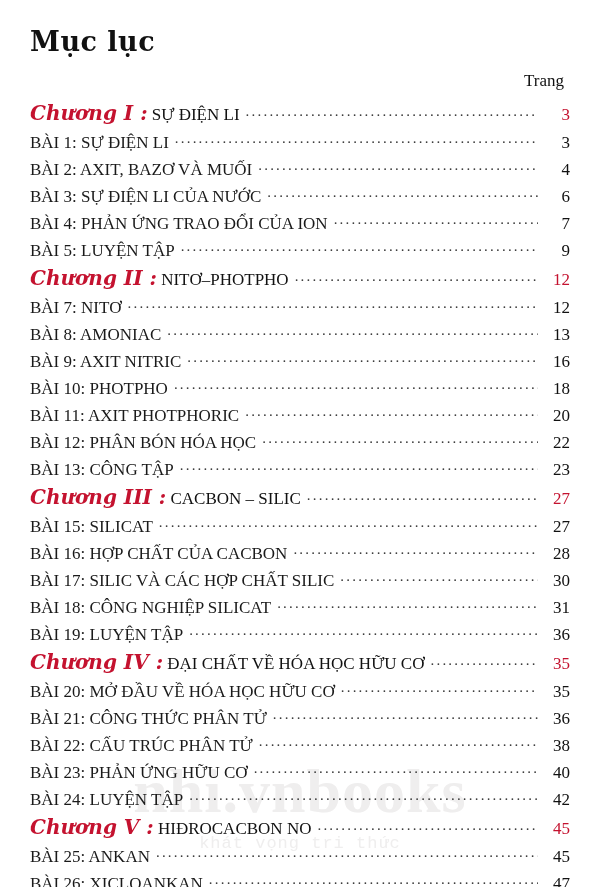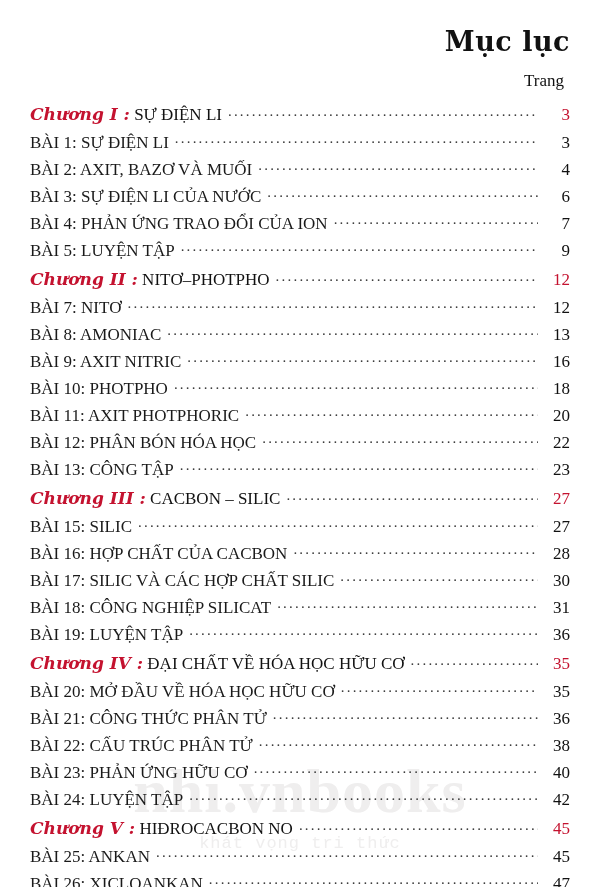--- a/index.html
+++ b/index.html
@@ -49,21 +49,21 @@
     letter-spacing: 1px;
     margin-top: 12px;
   }
 
   .content {
     position: relative;
     z-index: 1;
   }
 
   .doc-title {
-    text-align: right;
+    text-align: left;
     font-family: "DejaVu Serif", serif;
     font-size: 27px;
     font-weight: bold;
     letter-spacing: 0.5px;
     margin: 8px 0 14px 0;
     color: #111;
   }
 
   .page-col-header {
     text-align: right;
@@ -113,21 +113,21 @@
     padding-bottom: 4px;
   }
   .entry.chapter .label {
     margin-left: 0;
   }
   .chap-name {
     font-family: "DejaVu Serif", serif;
     font-style: italic;
     font-weight: bold;
     color: #c4122f;
-    font-size: 17px;
+    font-size: 20px;
   }
   .chap-rest {
     font-family: "Liberation Serif", serif;
     color: #111;
     font-size: 17px;
   }
   .entry.chapter .pagenum {
     color: #c4122f;
   }
 
@@ -222,21 +222,21 @@
           <span class="label">BÀI 13: CÔNG TẬP</span>
           <span class="dots"></span>
           <span class="pagenum">23</span>
         </div>
         <div class="entry chapter">
           <span class="label"><span class="chap-name">Chương III :</span> <span class="chap-rest">CACBON – SILIC</span></span>
           <span class="dots"></span>
           <span class="pagenum">27</span>
         </div>
         <div class="entry lesson">
-          <span class="label">BÀI 15: SILIC</span>
+          <span class="label">BÀI 15: SILICAT</span>
           <span class="dots"></span>
           <span class="pagenum">27</span>
         </div>
         <div class="entry lesson">
           <span class="label">BÀI 16: HỢP CHẤT CỦA CACBON</span>
           <span class="dots"></span>
           <span class="pagenum">28</span>
         </div>
         <div class="entry lesson">
           <span class="label">BÀI 17: SILIC VÀ CÁC HỢP CHẤT SILIC</span>

